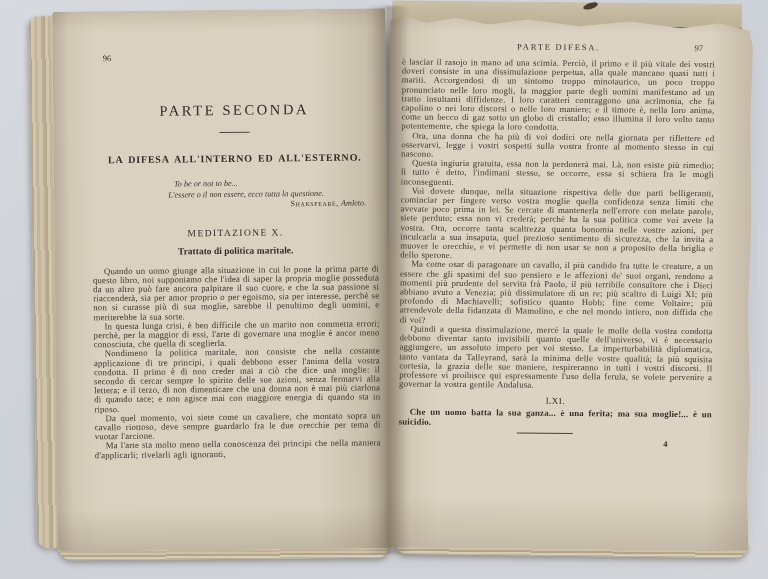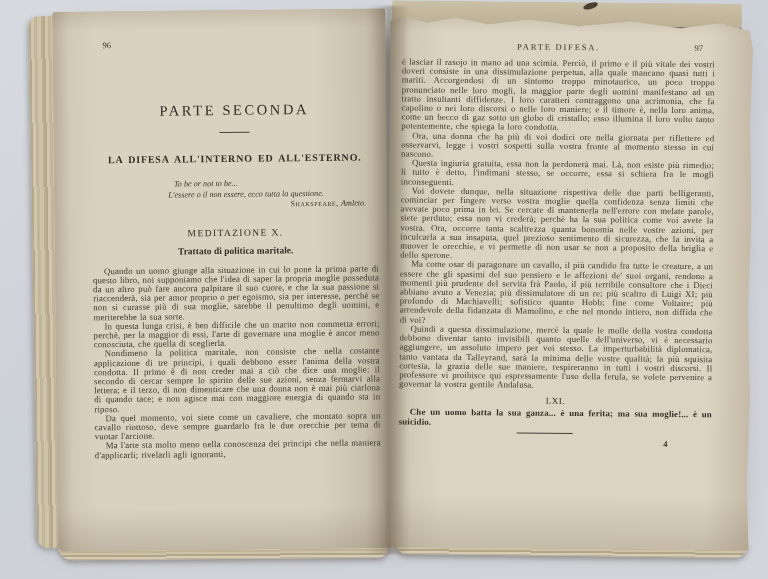--- a/index.html
+++ b/index.html
@@ -61,21 +61,21 @@
   }
   .gutter{
     position:absolute;left:366px;top:6px;width:44px;height:548px;
     background:linear-gradient(to right, rgba(0,0,0,0) 0, rgba(72,60,42,0.20) 42%, rgba(72,60,42,0.34) 52%, rgba(0,0,0,0) 100%);
     pointer-events:none;filter:blur(1px);
   }
   
   .col{position:absolute;top:0;}
   .left-page .col{left:38px;right:9px;}
   .right-page .col{left:12px;right:38px;}
-  .folio-left{position:absolute;left:50px;top:29px;font-size:8.5px;color:#332d25;text-align:center;}
+  .folio-left{position:absolute;left:50px;top:42px;font-size:8.5px;color:#332d25;text-align:center;}
   .part-title{
     margin:92px 0 0;font-size:14.5px;font-weight:normal;letter-spacing:2.6px;
     text-align:center;color:#332d25;
   }
   .title-rule{width:30px;height:1px;background:#4a433a;margin:13px auto 0;}
   .chapter-title{
     margin:20px 0 0;font-size:10px;font-weight:bold;letter-spacing:.8px;
     text-align:center;color:#332d25;word-spacing:2px;
   }
   .epigraph{margin:15px 0 0 82px;font-style:italic;font-size:8.2px;line-height:10.5px;color:#3a342b;}

